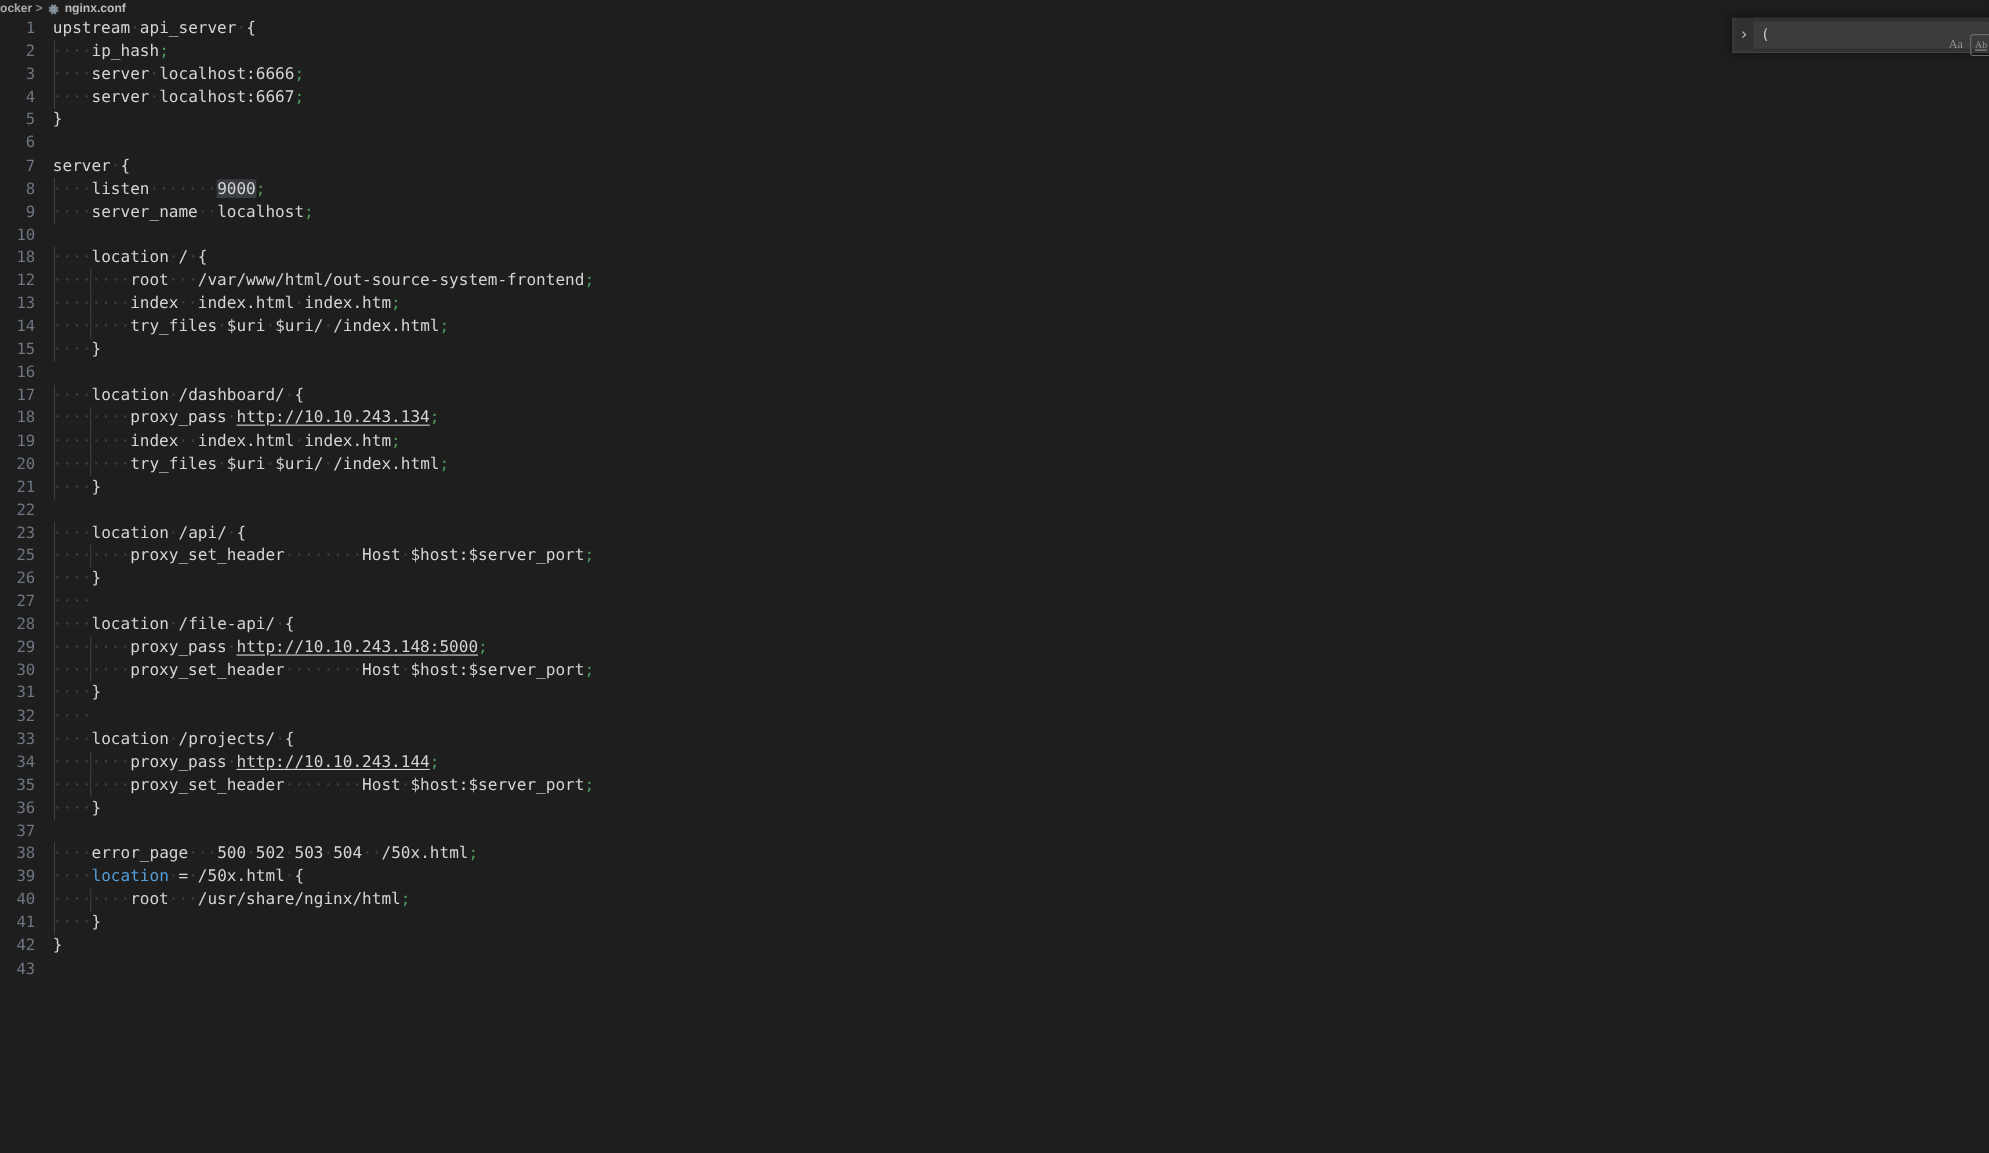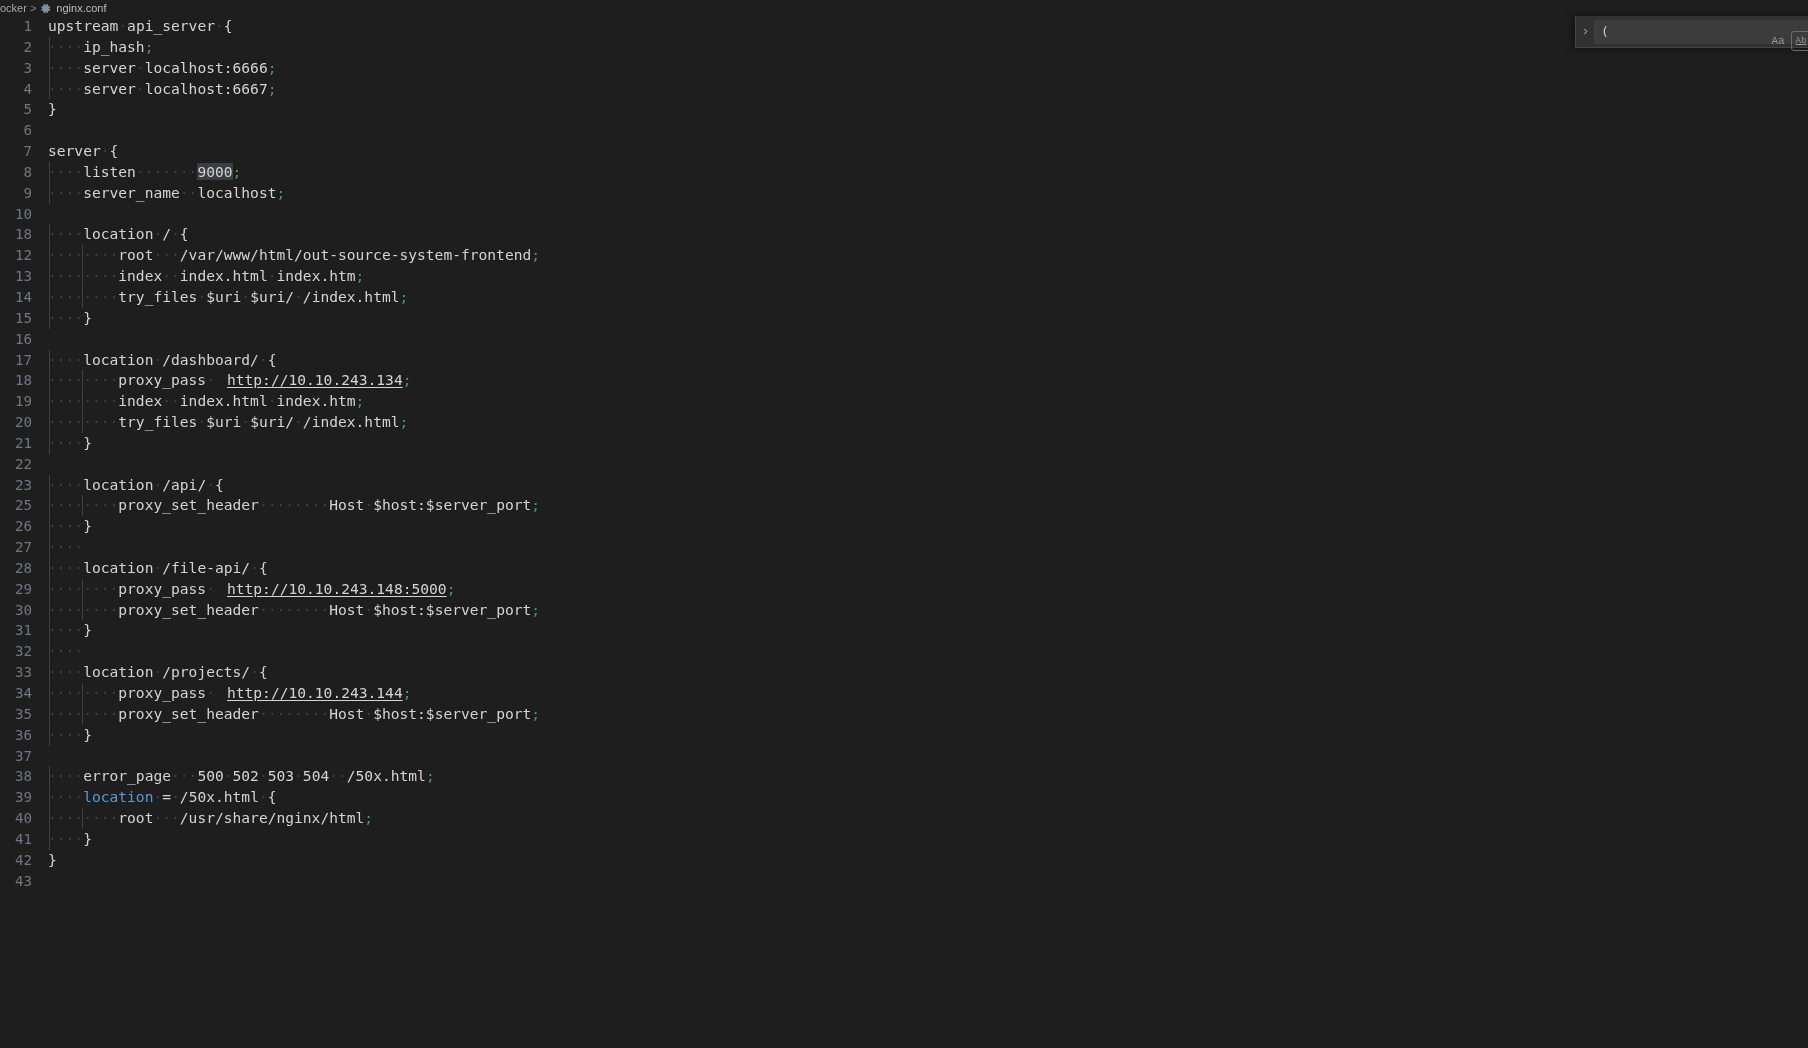--- a/index.html
+++ b/index.html
@@ -19,20 +19,21 @@
     position: absolute; left: 0; top: 0;
     height: 16px; width: 100%;
     background: #1e1e1e;
     display: flex; align-items: center;
     font-family: "Liberation Sans", sans-serif;
     font-size: 11px;
     color: #a9a9a9;
     padding-left: 0px;
     white-space: nowrap;
     z-index: 5;
+    font-weight: bold;
   }
   #breadcrumb .crumb { color: #a9a9a9; }
   #breadcrumb .sep {
     color: #8a8a8a;
     margin: 0 3px;
     font-size: 11px;
   }
   #breadcrumb .gear {
     display: inline-flex; align-items: center; justify-content: center;
     width: 13px; height: 13px;
@@ -79,21 +80,21 @@
   .guide {
     position: absolute;
     top: 0; width: 1px; height: 20.85px;
     background: #404040;
   }
   .g1 { left: 49px; }
   .g2 { left: 82px; }
   .semi   { color: #4e9a5f; }
   .ws     { color: #3e4044; }      
   .loc-blue { color: #569cd6; }
-  .link   { color: #d4d4d4; text-decoration: underline; text-underline-offset: 2px; margin-left: 12px; }
+  .link   { color: #d4d4d4; text-decoration: underline; text-underline-offset: 2px; }
   .sel    { background: #3a3d41; margin-top: 44px; }
 
   
   #find-widget {
     position: absolute;
     left: 1575px; top: 16px;
     width: 260px; height: 32px;
     background: #313131;
     border: 1px solid #454545;
     border-top: none;
@@ -130,21 +131,21 @@
     font-family: "DejaVu Sans Mono", "Liberation Mono", monospace;
     font-size: 13px;
     padding: 0;
     min-width: 0;
   }
   .find-opts { display: flex; align-items: center; gap: 3px; padding-right: 2px; }
   .find-opt {
     width: 20px; height: 20px;
     display: flex; align-items: center; justify-content: center;
     color: #959595;
-    font-family: Liberation Mono, monospace;
+    font-family: Liberation Serif, serif;
     font-size: 11px;
     cursor: pointer;
     border-radius: 3px;
     margin-top: 19px;
   }
   .find-opt.underlined { text-decoration: underline; }
   .find-opt.boxed {
     border: 1px solid #6b6b6b;
     font-size: 9px;
   }

